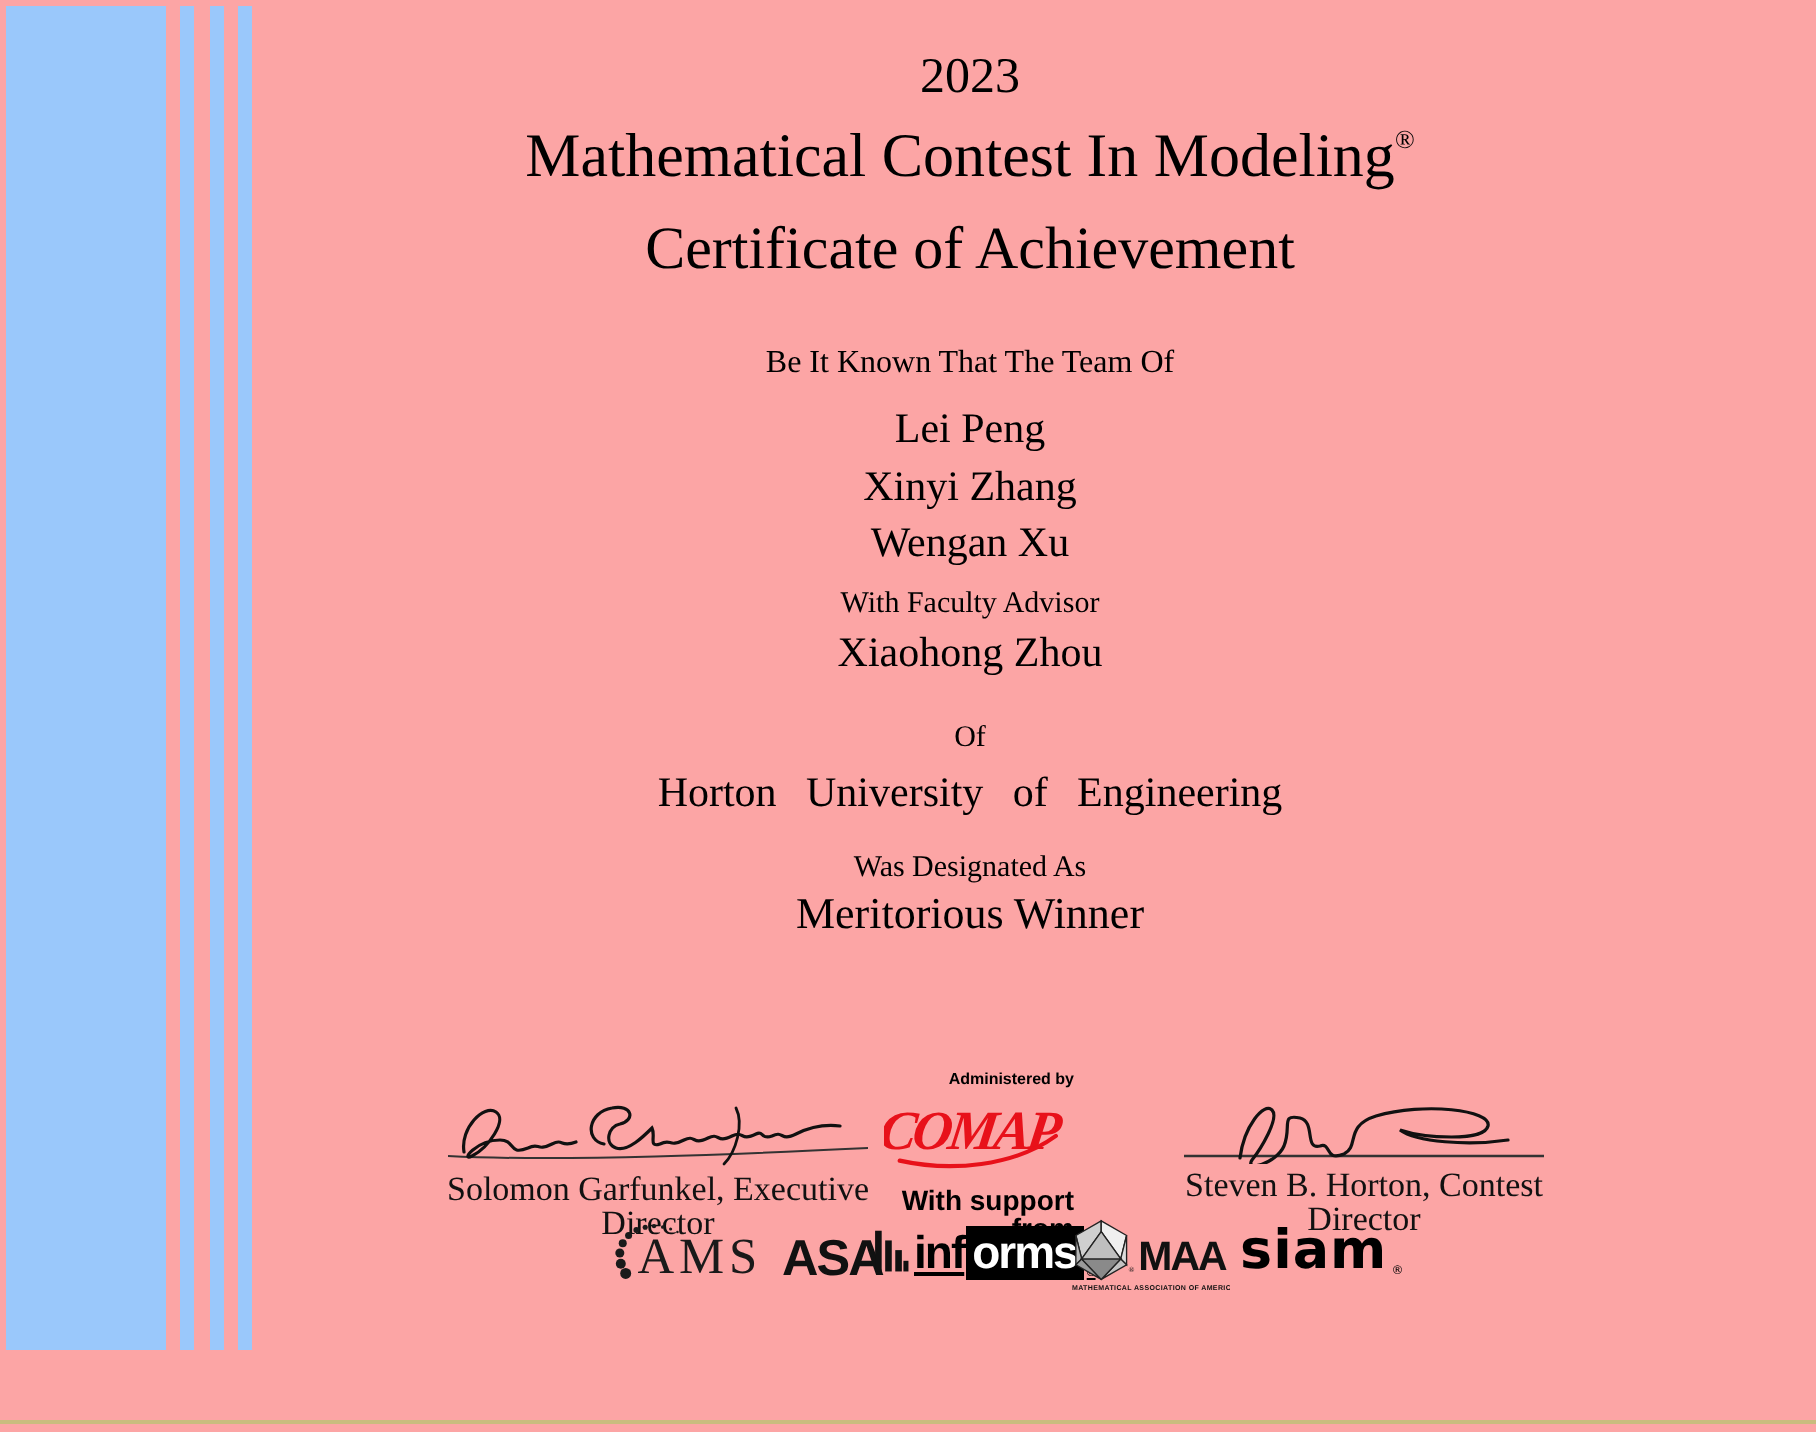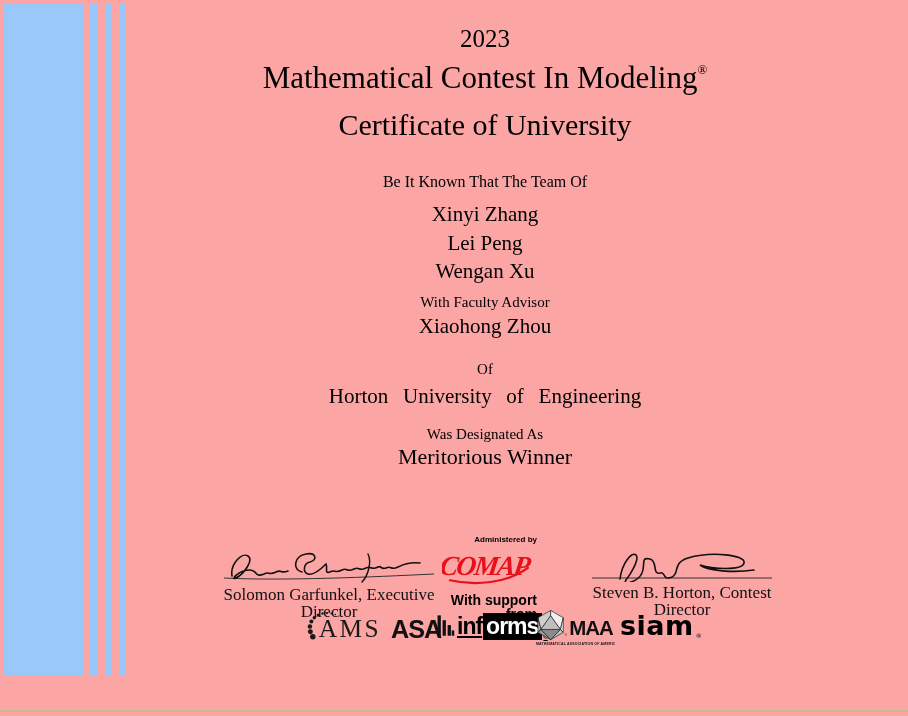--- a/index.html
+++ b/index.html
@@ -67,27 +67,27 @@
   <div class="bar t1"></div>
   <div class="bar t2"></div>
   <div class="bar t3"></div>
 
   <div class="gold-line"></div>
 
   <div class="line year">2023</div>
 
   <div class="line title"><span>Mathematical Contest In Modeling</span><sup>®</sup></div>
 
-  <div class="line subtitle">Certificate of University</div>
+  <div class="line subtitle">Certificate of Achievement</div>
 
   <div class="line team-intro">Be It Known That The Team Of</div>
 
   <div class="line names">
+    <div>Lei Peng</div>
     <div>Xinyi Zhang</div>
-    <div>Lei Peng</div>
     <div>Wengan Xu</div>
   </div>
 
   <div class="line small-line advisor-intro">With Faculty Advisor</div>
   <div class="line advisor-name">Xiaohong Zhou</div>
 
   <div class="line small-line of-label">Of</div>
   <div class="line institution">Horton University of Engineering</div>
 
   <div class="line small-line designation-intro">Was Designated As</div>

